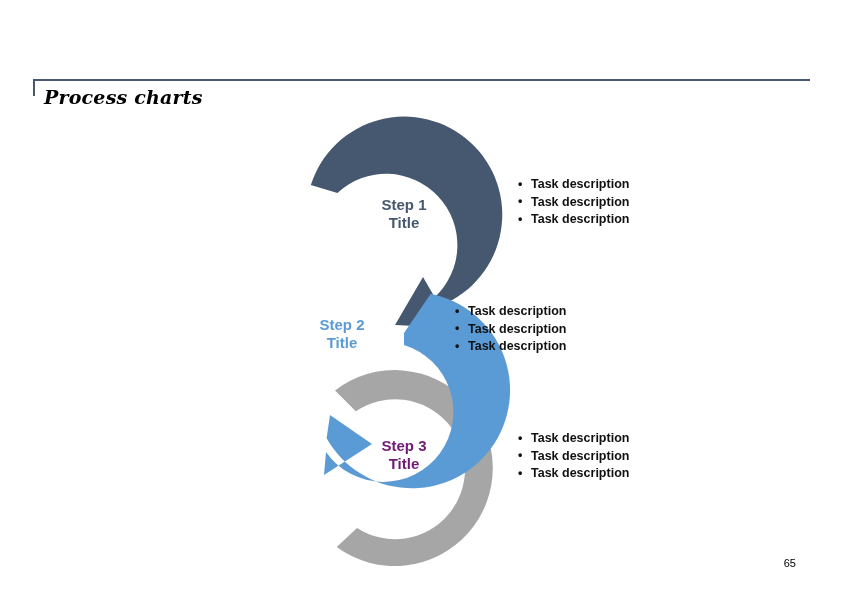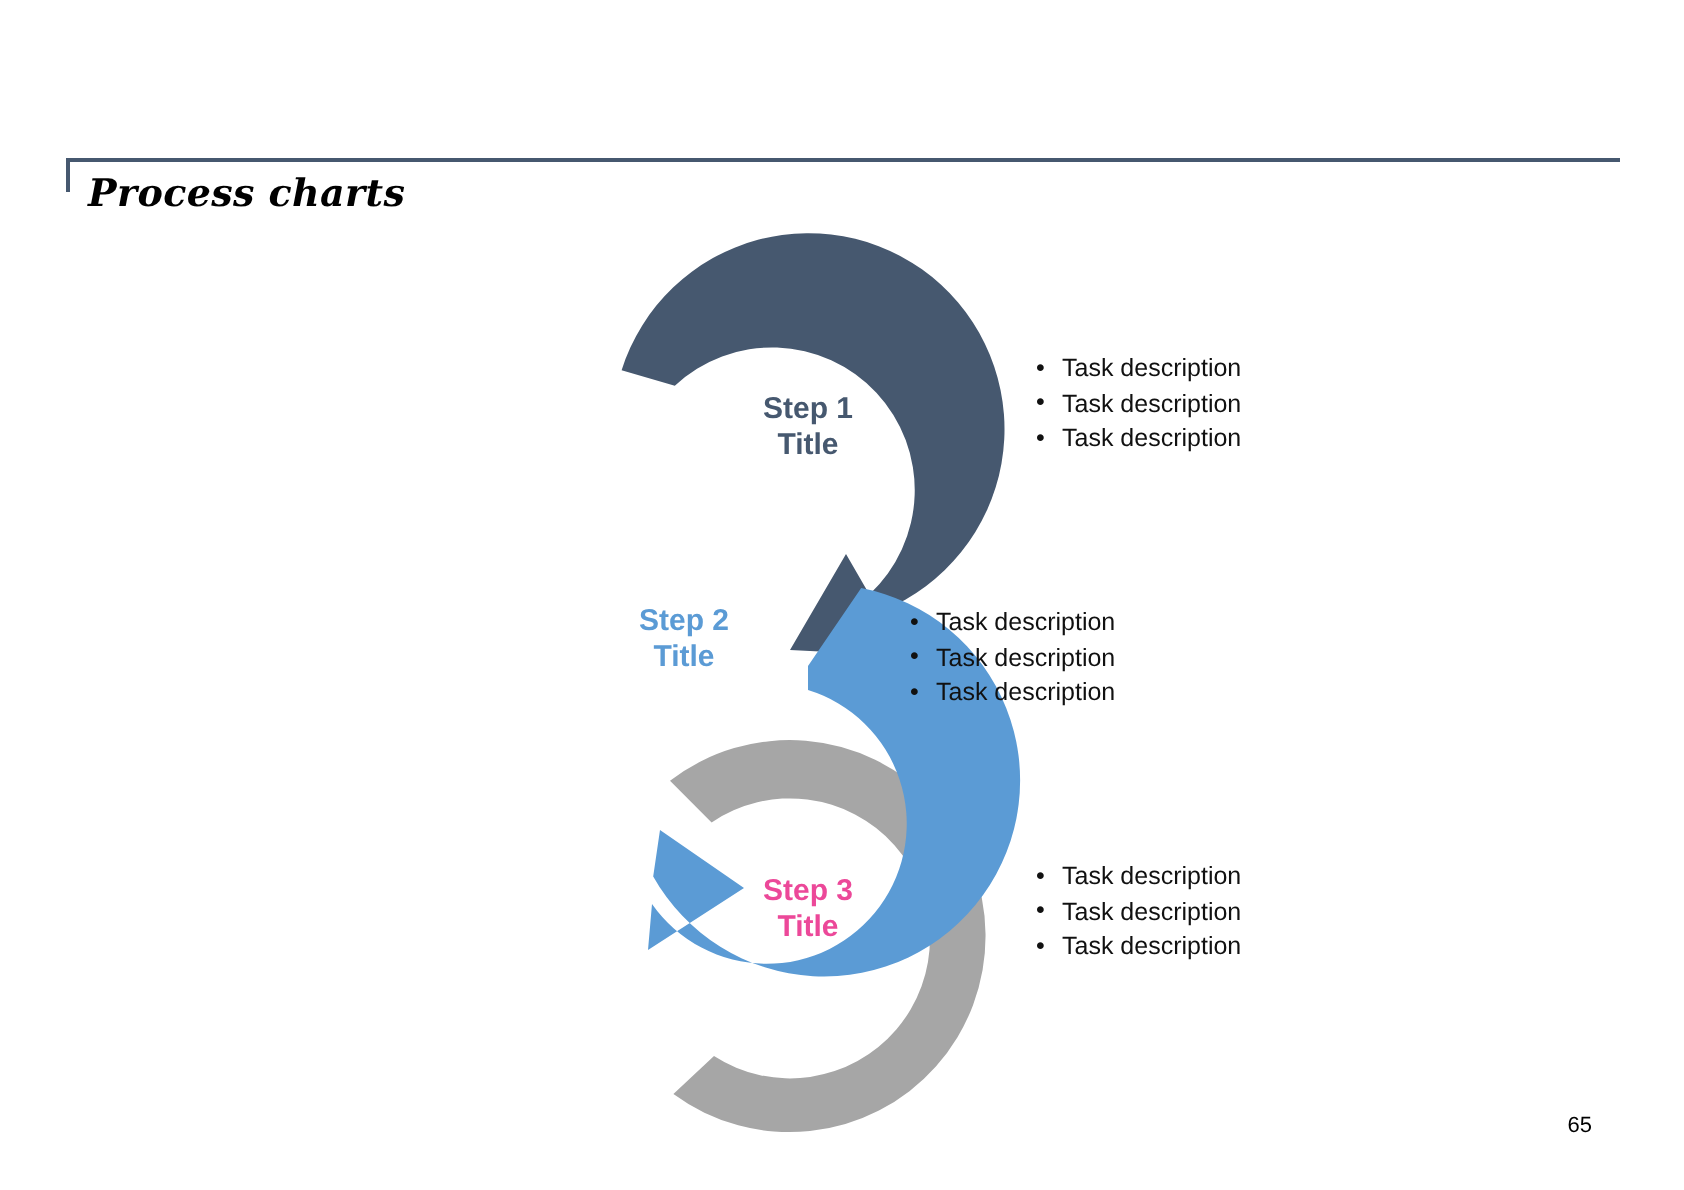--- a/index.html
+++ b/index.html
@@ -71,21 +71,21 @@
     font-weight: bold;
     font-size: 15px;
     line-height: 18px;
     white-space: pre-line;
   }
   #step-1-label {
     left: 345px; top: 196px; width: 118px;
     color: #46586f;
   }
   #step-2-label {
-    left: 283px; top: 302px; width: 118px;
+    left: 283px; top: 316px; width: 118px;
     color: #5b9bd5;
   }
   #step-3-label {
     left: 345px; top: 437px; width: 118px;
     color: #a6a6a6;
   }
 
   
   .task-list {
     position: absolute;
@@ -94,20 +94,21 @@
     list-style: none;
     font-family: "Liberation Sans", sans-serif;
     font-size: 12.5px;
     line-height: 17.5px;
     color: #111111;
   }
   .task-list li {
     position: relative;
     padding-left: 13px;
     white-space: nowrap;
+    font-weight: bold;
   }
   .task-list li::before {
     content: "\2022";
     position: absolute;
     left: 0;
     top: -0.5px;
     font-size: 12.5px;
     line-height: 17.5px;
   }
   #task-list-1 { left: 518px; top: 176px; }
@@ -168,21 +169,21 @@
                Z" fill="#5b9bd5"></path>
     </g>
 
   </svg>
 </div>
 
 <div class="step-label" id="step-1-label" style="color: rgb(70, 88, 111);">Step 1
 Title</div>
 <div class="step-label" id="step-2-label" style="color: rgb(91, 155, 213);">Step 2
 Title</div>
-<div class="step-label" id="step-3-label" style="color: #ec4899;">Step 3
+<div class="step-label" id="step-3-label" style="color: #701a75;">Step 3
 Title</div>
 
 <ul class="task-list" id="task-list-1">
   <li>Task description</li>
   <li>Task description</li>
   <li>Task description</li>
 </ul>
 
 <ul class="task-list" id="task-list-2">
   <li>Task description</li>

